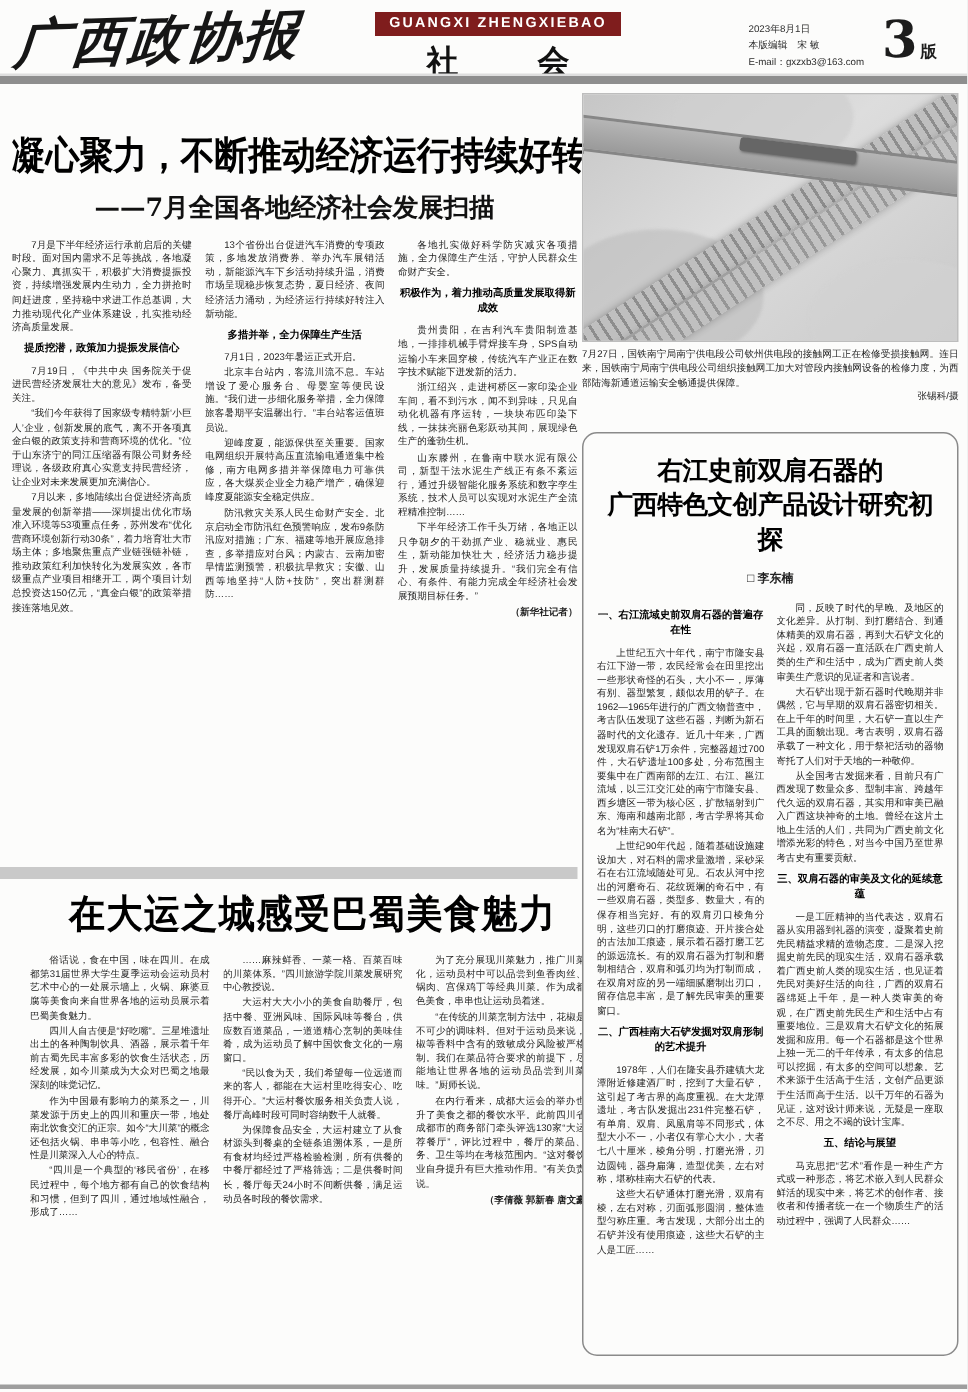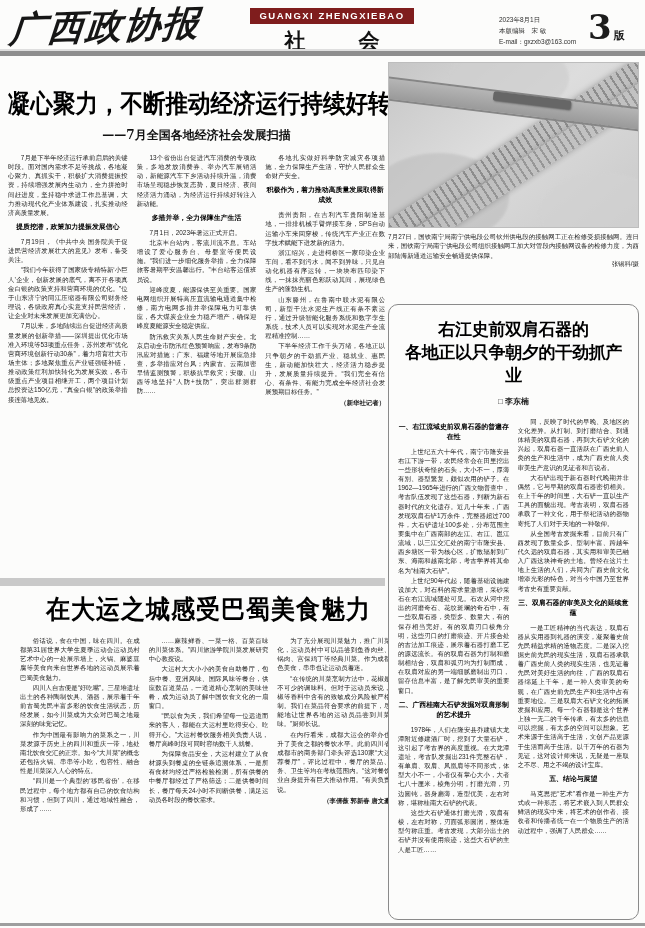--- a/index.html
+++ b/index.html
@@ -31,21 +31,21 @@
   .col  { flex:1 1 0; font-size:6.4px; line-height:1.43; text-align:justify;
           color:#222; overflow:hidden; }
   .para { text-indent:2em; margin-bottom:1px; }
   .col-head { font-weight:bold; font-size:6.9px; text-align:center; margin:5px 0; color:#000; }
   .attribution { text-align:right; font-weight:bold; margin-top:2px; }
 
   
   .lead { position:absolute; left:8px; top:76px; width:377px;margin-top:10px; }
   .lead-headline { font-size:22.5px; font-weight:900; text-align:center; white-space:nowrap;
                    letter-spacing:0; transform:scaleY(1.12); transform-origin:top center; color:#000; }
-  .lead-sub { margin-top:10px; text-align:center; font-size:12px; font-weight:bold;
+  .lead-sub { margin-top:10px; text-align:center; font-size:17px; font-weight:bold;
               font-family:"DejaVu Serif", serif; color:#111; }
   .lead .cols { margin-top:9px; height:450px; overflow:hidden; }
 
   .divider-band { position:absolute; left:0; top:578px; width:385px; height:8px; background:#c9c9c9; }
 
   
   .food { position:absolute; left:20px; top:592px; width:377px; }
   .food-headline { font-size:24px; font-weight:900; text-align:center; letter-spacing:1px;
                    transform:scaleY(1.08); transform-origin:top center; color:#000; }
   .food .cols { margin-top:12px; height:282px; overflow:hidden; }
@@ -66,21 +66,21 @@
   .bridge { position:absolute; left:-12px; top:30px; width:290px; height:24px;
             background:linear-gradient(#b5b5b5,#9a9a9a); transform:rotate(7deg);
             border-top:2px solid #868686; border-bottom:2px solid #868686; }
   .train { position:absolute; left:104px; top:33px; width:78px; height:9px;
            background:#666; border-radius:2px; transform:rotate(7deg);
            box-shadow:1px 1px 2px rgba(0,0,0,.4); }
   .photo-caption { margin-top:4px; font-size:6.4px; line-height:1.48; text-align:justify; color:#1e1e1e; }
   .photo-credit { font-size:6.4px; text-align:right; color:#1e1e1e; }
 
   
-  .box-article { position:absolute; left:388px; top:304px; width:251px; height:616px;
+  .box-article { position:absolute; left:388px; top:288px; width:251px; height:616px;
                  border:1.5px solid #8a8a8a; border-radius:10px; padding:14px 9px 8px;
                  background:#fcfcfb; }
   .box-title { font-size:17px; font-weight:900; text-align:center; line-height:1.35;
                letter-spacing:-0.3px; color:#000; }
   .box-byline { font-size:8px; text-align:center; margin-top:8px; color:#222;font-weight:bold; }
   .box-article .cols { margin-top:10px; height:536px; overflow:hidden; gap:8px; }
 
   .bottom-rule { position:absolute; left:0; top:923px; width:645px; height:3px; background:#9e9e9e; }
 </style>
 </head>
@@ -174,21 +174,21 @@
       <div class="track t2"></div>
       <div class="bridge"></div>
       <div class="train"></div>
     </div>
     <div class="photo-caption">7月27日，国铁南宁局南宁供电段公司钦州供电段的接触网工正在检修受损接触网。连日来，国铁南宁局南宁供电段公司组织接触网工加大对管段内接触网设备的检修力度，为西部陆海新通道运输安全畅通提供保障。</div>
     <div class="photo-credit">张锡科/摄</div>
   </div>
 
   <div class="box-article">
     <div class="box-title">右江史前双肩石器的</div>
-    <div class="box-title">各地正以只争朝夕的干劲抓产业</div>
+    <div class="box-title">广西特色文创产品设计研究初探</div>
     <div class="box-byline">□ 李东楠</div>
     <div class="cols">
       <div class="col">
           <div class="col-head">一、右江流域史前双肩石器的普遍存在性</div>
           <p class="para">上世纪五六十年代，南宁市隆安县右江下游一带，农民经常会在田里挖出一些形状奇怪的石头，大小不一，厚薄有别、器型繁复，颇似农用的铲子。在1962—1965年进行的广西文物普查中，考古队伍发现了这些石器，判断为新石器时代的文化遗存。近几十年来，广西发现双肩石铲1万余件，完整器超过700件，大石铲遗址100多处，分布范围主要集中在广西南部的左江、右江、邕江流域，以三江交汇处的南宁市隆安县、西乡塘区一带为核心区，扩散辐射到广东、海南和越南北部，考古学界将其命名为“桂南大石铲”。</p>
           <p class="para">上世纪90年代起，随着基础设施建设加大，对石料的需求量激增，采砂采石在右江流域随处可见。石农从河中挖出的河磨奇石、花纹斑斓的奇石中，有一些双肩石器，类型多、数量大，有的保存相当完好。有的双肩刃口棱角分明，这些刃口的打磨痕迹、开片接合处的古法加工痕迹，展示着石器打磨工艺的源远流长。有的双肩石器为打制和磨制相结合，双肩和弧刃均为打制而成，在双肩对应的另一端细腻磨制出刃口，留存信息丰富，是了解先民审美的重要窗口。</p>
           <div class="col-head">二、广西桂南大石铲发掘对双肩形制的艺术提升</div>
           <p class="para">1978年，人们在隆安县乔建镇大龙潭附近修建酒厂时，挖到了大量石铲，这引起了考古界的高度重视。在大龙潭遗址，考古队发掘出231件完整石铲，有单肩、双肩、凤凰肩等不同形式，体型大小不一，小者仅有掌心大小，大者七八十厘米，棱角分明，打磨光滑，刃边圆钝，器身扁薄，造型优美，左右对称，堪称桂南大石铲的代表。</p>
           <p class="para">这些大石铲通体打磨光滑，双肩有棱，左右对称，刃面弧形圆润，整体造型匀称庄重。考古发现，大部分出土的石铲并没有使用痕迹，这些大石铲的主人是工匠……</p>
         </div>

